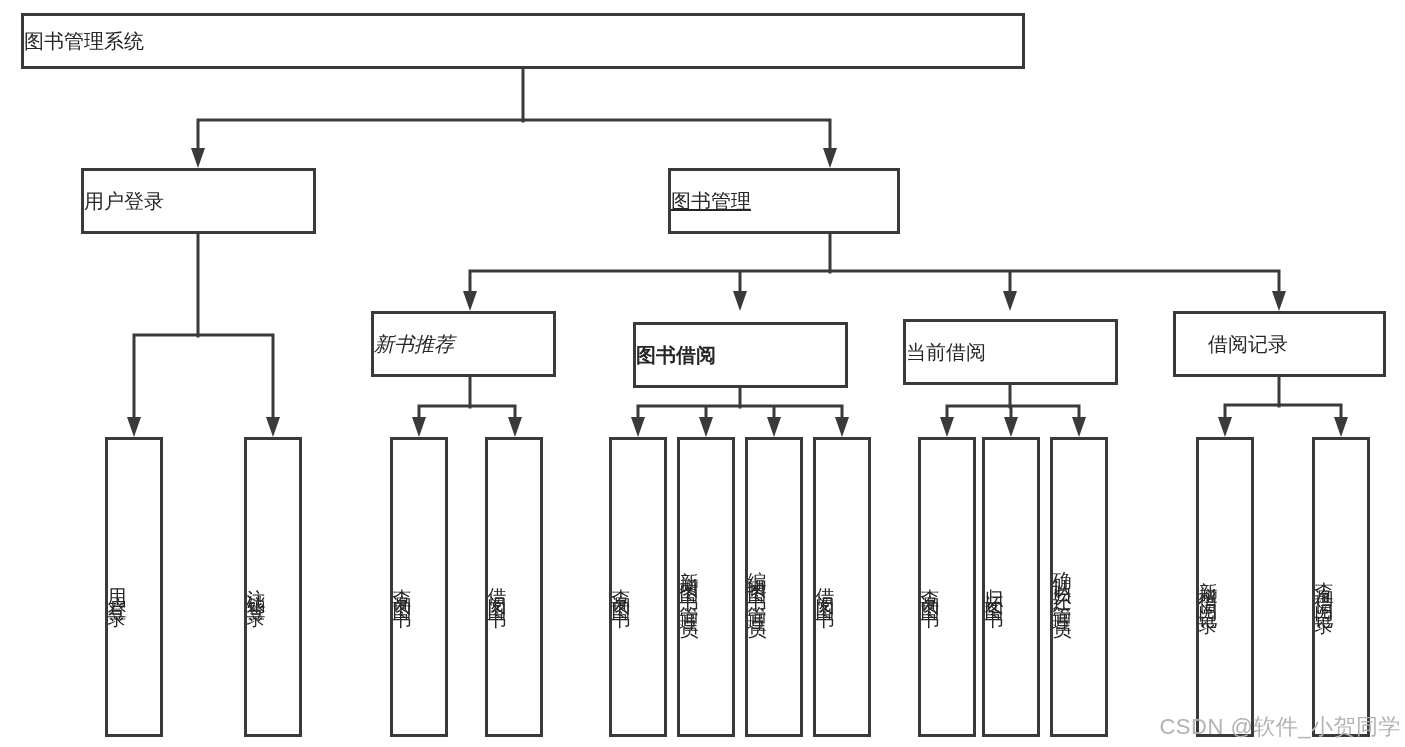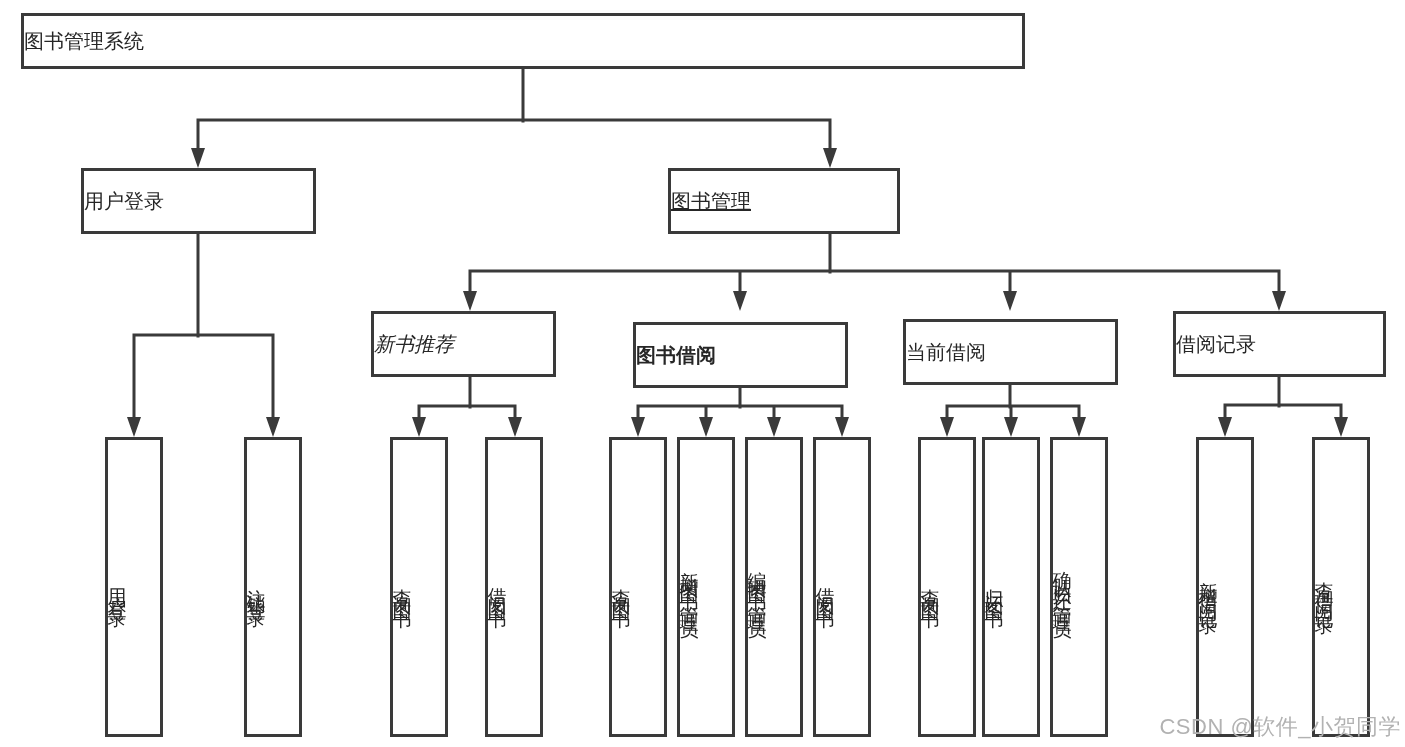--- a/index.html
+++ b/index.html
@@ -122,21 +122,21 @@
 
   <div class="node" style="left:371px; top:311px; width:185px; height:66px;font-style:italic;">
     <span class="lbl">新书推荐</span>
   </div>
   <div class="node" style="left:633px; top:322px; width:215px; height:66px;font-weight:bold;">
     <span class="lbl">图书借阅</span>
   </div>
   <div class="node" style="left:903px; top:311px; width:215px; height:66px;margin-top:8px;">
     <span class="lbl">当前借阅</span>
   </div>
-  <div class="node" style="left:1173px; top:311px; width:213px; height:66px;">
+  <div class="node" style="left:1173px; top:311px; width:213px; height:66px;padding-left:32px;">
     <span class="lbl">借阅记录</span>
   </div>
 
   <div class="node v" style="left:105px; top:437px; width:58px; height:300px;">
     <span class="lbl">用户登录</span>
   </div>
   <div class="node v" style="left:244px; top:437px; width:58px; height:300px;">
     <span class="lbl">注销登录</span>
   </div>
 

